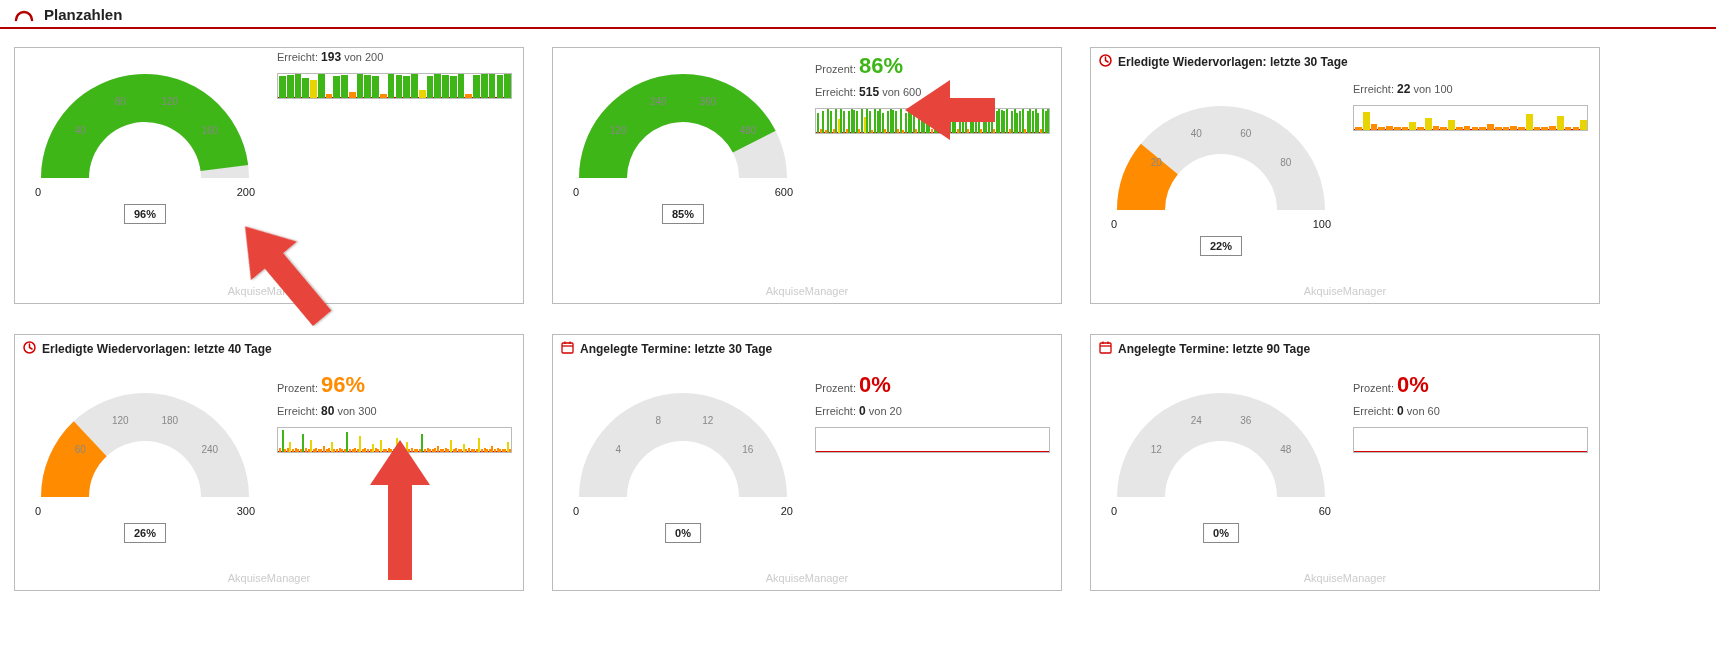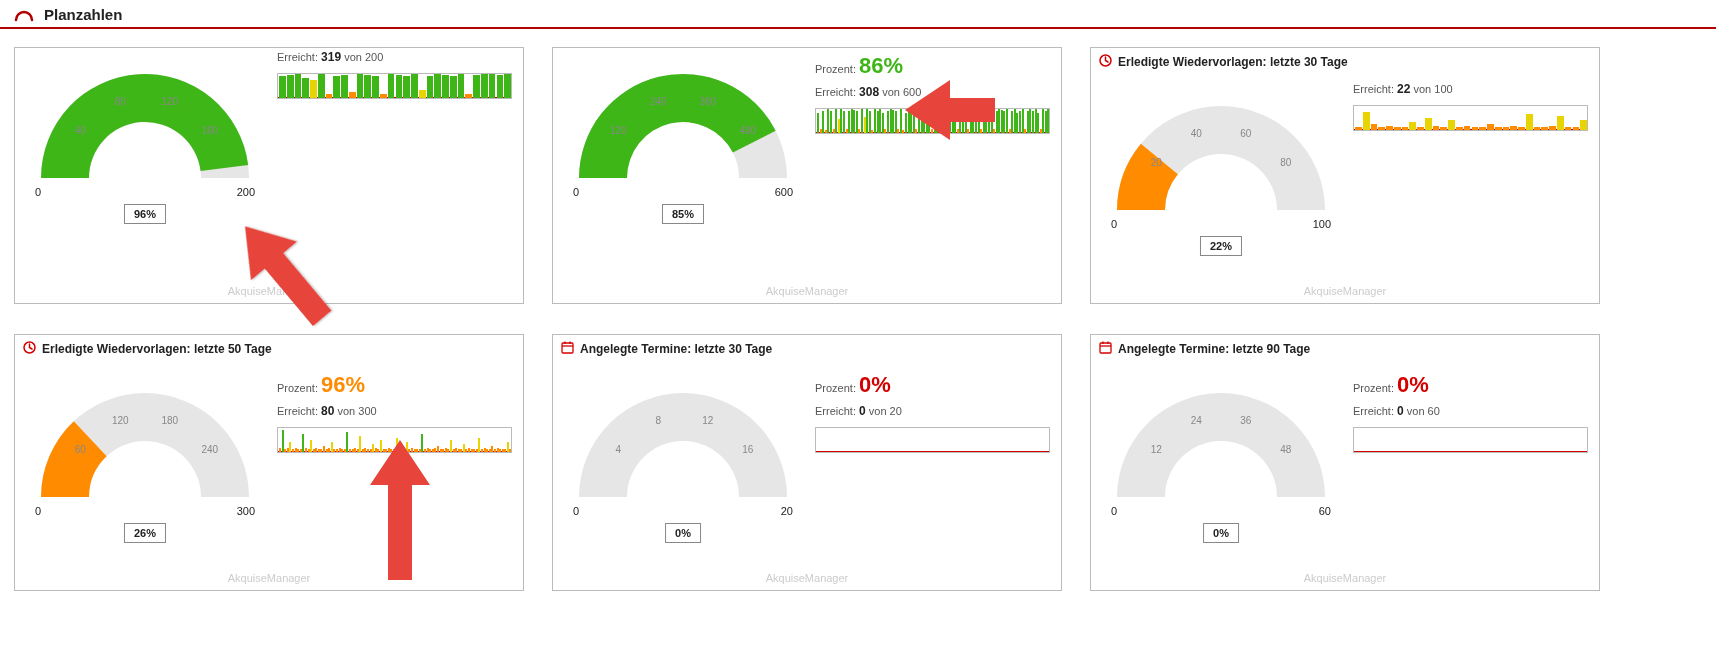--- a/index.html
+++ b/index.html
@@ -120,21 +120,21 @@
             <text x="144.72135954999578" y="56.91547869638772" text-anchor="middle" font-size="10" fill="#888">120</text>
             <text x="184.72135954999578" y="85.97717981660216" text-anchor="middle" font-size="10" fill="#888">160</text>
   </svg>
         <span class="axis-lbl" style="left:10px;top:138px">0</span>
         <span class="axis-lbl" style="right:10px;top:138px">200</span>
         <div class="gauge-pct-box" style="top:156px">96%</div>
       </div>
       <div class="stats-col">
         <div class="stat-row reached">
           <span class="lbl">Erreicht:</span>
-          <strong>319</strong>
+          <strong>193</strong>
           <span>von</span>
           <span>200</span>
         </div>
         <div class="spark">
             <div class="base"></div>
             <div class="bar g" style="left:1.0px;height:22px;width:6.8px"></div>
             <div class="bar g" style="left:8.8px;height:23px;width:6.8px"></div>
             <div class="bar g" style="left:16.5px;height:24px;width:6.8px"></div>
             <div class="bar g" style="left:24.3px;height:20px;width:6.8px"></div>
             <div class="bar y" style="left:32.1px;height:18px;width:6.8px"></div>
@@ -183,21 +183,21 @@
         <span class="axis-lbl" style="right:10px;top:138px">600</span>
         <div class="gauge-pct-box" style="top:156px">85%</div>
       </div>
       <div class="stats-col">
         <div class="stat-row">
           <span class="lbl">Prozent:</span>
           <span class="pct-big pct-green">86%</span>
         </div>
         <div class="stat-row reached">
           <span class="lbl">Erreicht:</span>
-          <strong>308</strong>
+          <strong>515</strong>
           <span>von</span>
           <span>600</span>
         </div>
         <div class="spark">
             <div class="base"></div>
             <div class="bar g" style="left:1.0px;height:20px;width:2.0px"></div>
             <div class="bar o" style="left:3.6px;height:4px;width:2.0px"></div>
             <div class="bar g" style="left:6.2px;height:22px;width:2.0px"></div>
             <div class="bar o" style="left:8.8px;height:3px;width:2.0px"></div>
             <div class="bar g" style="left:11.4px;height:24px;width:2.0px"></div>
@@ -356,21 +356,21 @@
       </div>
     </div>
     <div class="wm">AkquiseManager</div>
   </div>
     <div class="card">
     <div class="card-head">
       <span><svg width="13" height="13" viewBox="0 0 13 13">
             <circle cx="6.5" cy="6.5" r="5.5" fill="none" stroke="#d40000" stroke-width="1.5"></circle>
             <path d="M6.5 3 V6.5 L9 8" fill="none" stroke="#d40000" stroke-width="1.5" stroke-linecap="round"></path>
           </svg></span>
-      <span>Erledigte Wiedervorlagen: letzte 50 Tage</span>
+      <span>Erledigte Wiedervorlagen: letzte 40 Tage</span>
     </div>
     <div class="card-body">
       <div class="gauge-col">
         <svg class="gauge-svg" width="240" height="150" viewBox="0 0 240 150">
     <path d="M16 130 A104 104 0 0 1 224 130 L176 130 A56 56 0 0 0 64 130 Z" fill="#e6e6e6"></path>
     <path d="M16 130 A104 104 0 0 1 48.807100983416376 54.18726274817321 L81.66536206799343 89.17775686440096 A56 56 0 0 0 64 130 Z" fill="#ff8c00"></path>
     <text x="55.27864045000422" y="85.97717981660213" text-anchor="middle" font-size="10" fill="#888">60</text>
             <text x="95.27864045000422" y="56.91547869638771" text-anchor="middle" font-size="10" fill="#888">120</text>
             <text x="144.72135954999578" y="56.91547869638772" text-anchor="middle" font-size="10" fill="#888">180</text>
             <text x="184.72135954999578" y="85.97717981660216" text-anchor="middle" font-size="10" fill="#888">240</text>

